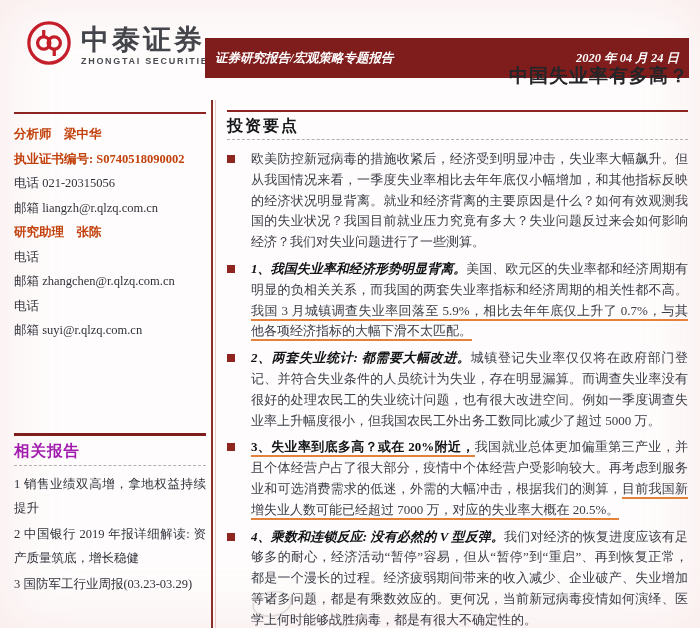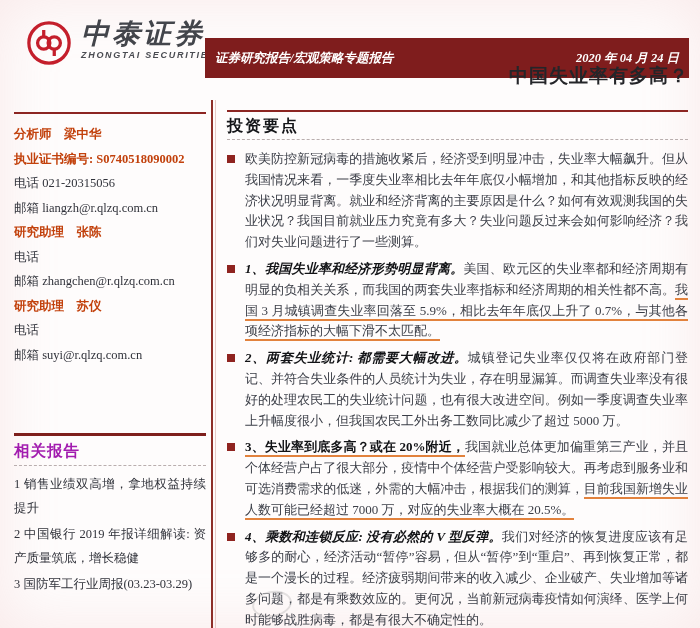--- a/index.html
+++ b/index.html
@@ -2,21 +2,21 @@
 <html><head>
 <meta charset="utf-8">
 <style>
   html,body{margin:0;padding:0;}
   body{width:700px;height:628px;overflow:hidden;background:#fdf6f6;}
   .page{position:relative;width:700px;height:628px;background:#fefcfc;
         box-shadow:inset 0 0 60px rgba(232,160,160,.20);
         font-family:"Liberation Serif","DejaVu Serif",serif;color:#3a3d46;}
 
   
-  .logo{position:absolute;left:26px;top:20px;display:flex;align-items:flex-start;gap:9px;font-style:italic;}
+  .logo{position:absolute;left:26px;top:20px;display:flex;align-items:flex-end;gap:9px;}
   .logo-text{display:flex;flex-direction:column;line-height:1;}
   .logo-cn{font-family:"Liberation Sans","DejaVu Sans",sans-serif;font-size:28px;font-weight:bold;
            color:#43454b;letter-spacing:3px;}
   .logo-en{font-family:"Liberation Sans","DejaVu Sans",sans-serif;font-size:9px;font-weight:bold;
            color:#4a4c52;letter-spacing:1.7px;margin-top:3px;}
 
   .banner{position:absolute;left:205px;top:38px;width:484px;height:40px;background:#7f1d1d;
           display:flex;justify-content:space-between;align-items:center;box-sizing:border-box;
           padding:0 10px;color:#fff;font-size:12.5px;font-weight:bold;font-style:italic;}
   .report-title{position:absolute;left:205px;top:63px;width:484px;text-align:right;
@@ -36,21 +36,21 @@
   
   .divider{position:absolute;left:211px;top:100px;bottom:0;width:2px;
            border-left:2px solid #8d2f29;border-right:1px solid #e6cac6;}
 
   
   .main{position:absolute;left:227px;top:100px;width:461px;}
   .main-rule{border-top:2.5px solid #8c2522;margin-top:10px;}
   .main-title{font-size:16px;font-weight:bold;color:#141518;line-height:27px;letter-spacing:2px;}
   .main-dash{border-top:1px dashed #b9aeae;margin:0 0 9px 0;}
   ul.points{list-style:none;margin:0;padding:0;}
-  li.point{display:flex;gap:10px;margin-bottom:6px;font-size:13px;line-height:20.8px;
+  li.point{display:flex;gap:16px;margin-bottom:6px;font-size:13px;line-height:20.8px;
            text-align:justify;color:#3a3d46;}
   .sq{flex:0 0 8px;width:8px;height:8px;background:#8f2420;margin-top:6px;}
   .seg-bold{font-weight:bold;color:#121316;font-style:italic;}
   .seg-u{border-bottom:2.5px solid #e2823d;padding-bottom:1px;
          box-decoration-break:clone;-webkit-box-decoration-break:clone;}
   .seg-bold-u{font-weight:bold;color:#121316;border-bottom:2.5px solid #e2823d;padding-bottom:1px;
          box-decoration-break:clone;-webkit-box-decoration-break:clone;}
 
   .smudge{position:absolute;left:252px;top:591px;width:36px;height:22px;border-radius:50%;
           border:2px solid rgba(130,130,130,.22);transform:rotate(-10deg);}
@@ -82,21 +82,20 @@
 
   <aside class="sidebar">
     <div class="sidebar-rule"></div>
     <div class="contact-row bold">分析师　梁中华</div>
     <div class="contact-row bold">执业证书编号: S0740518090002</div>
     <div class="contact-row">电话 021-20315056</div>
     <div class="contact-row">邮箱 liangzh@r.qlzq.com.cn</div>
     <div class="contact-row bold">研究助理　张陈</div>
     <div class="contact-row">电话</div>
     <div class="contact-row">邮箱 zhangchen@r.qlzq.com.cn</div>
-    <div class="contact-row bold">研究助理　苏仪</div>
     <div class="contact-row">电话</div>
     <div class="contact-row">邮箱 suyi@r.qlzq.com.cn</div>
 
     <div class="related">
       <div class="related-rule"></div>
       <div class="related-title">相关报告</div>
       <div class="related-dash"></div>
       <div class="related-item">1 销售业绩双高增，拿地权益持续提升</div>
       <div class="related-item">2 中国银行 2019 年报详细解读: 资产质量筑底，增长稳健</div>
       <div class="related-item">3 国防军工行业周报(03.23-03.29)</div>

